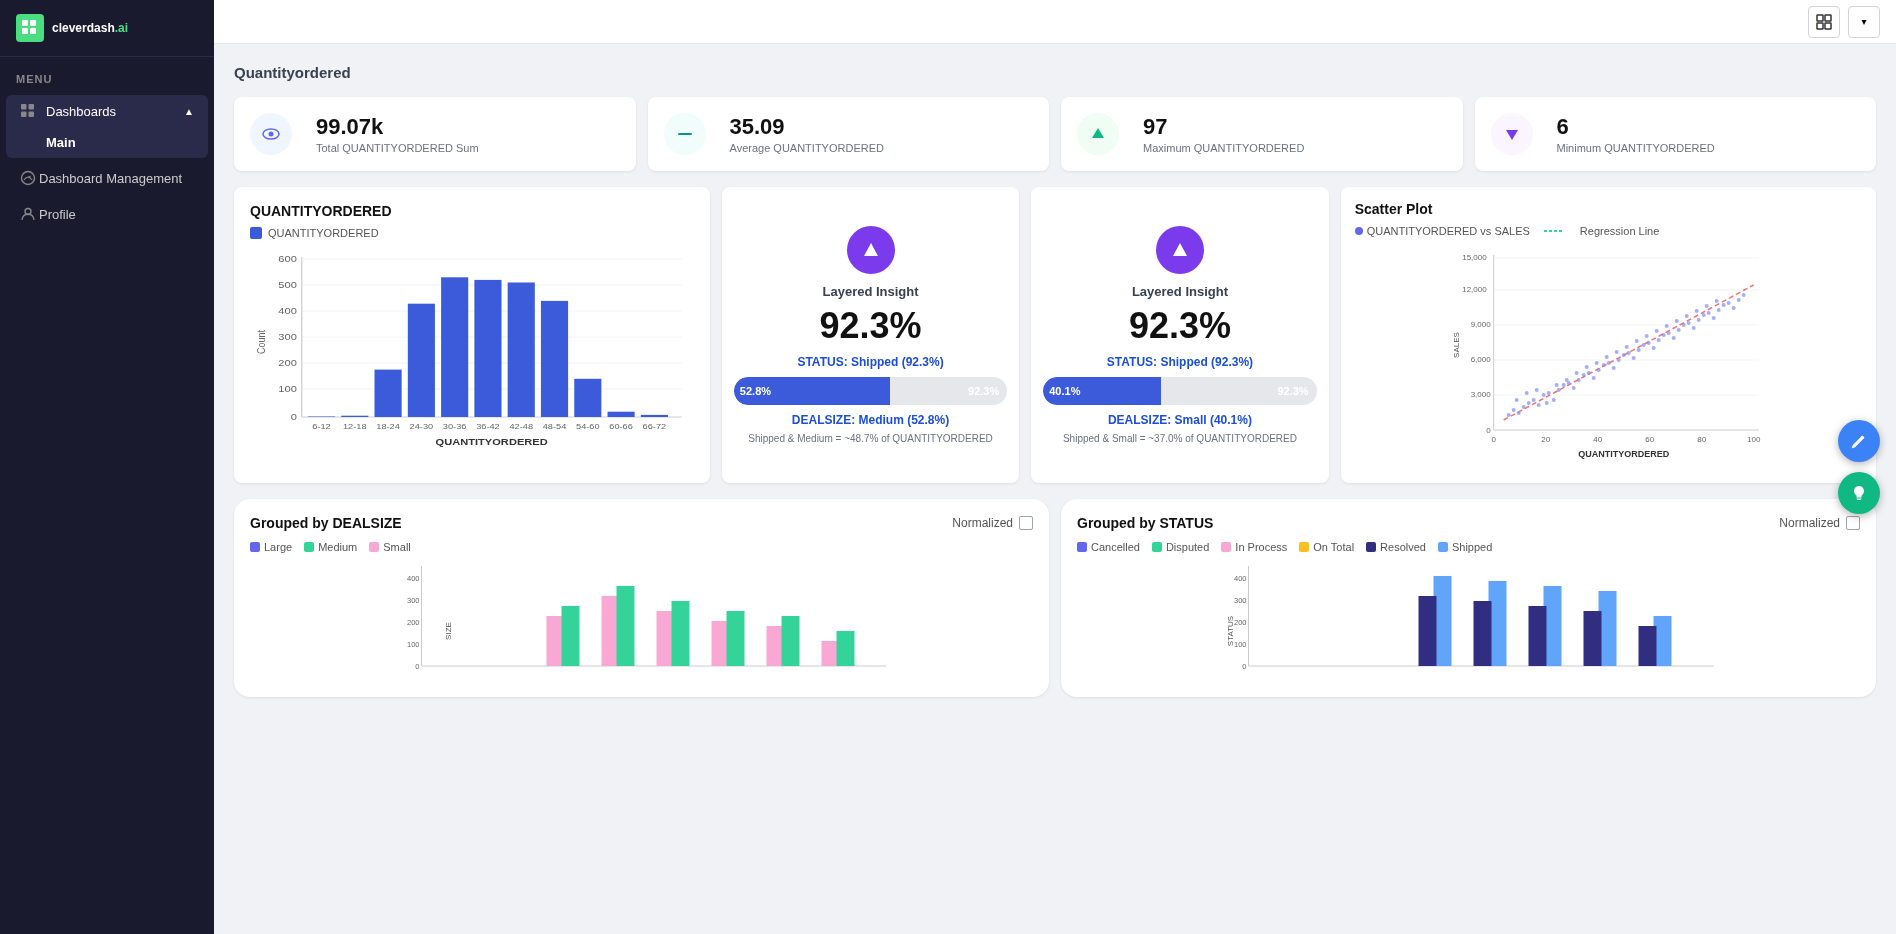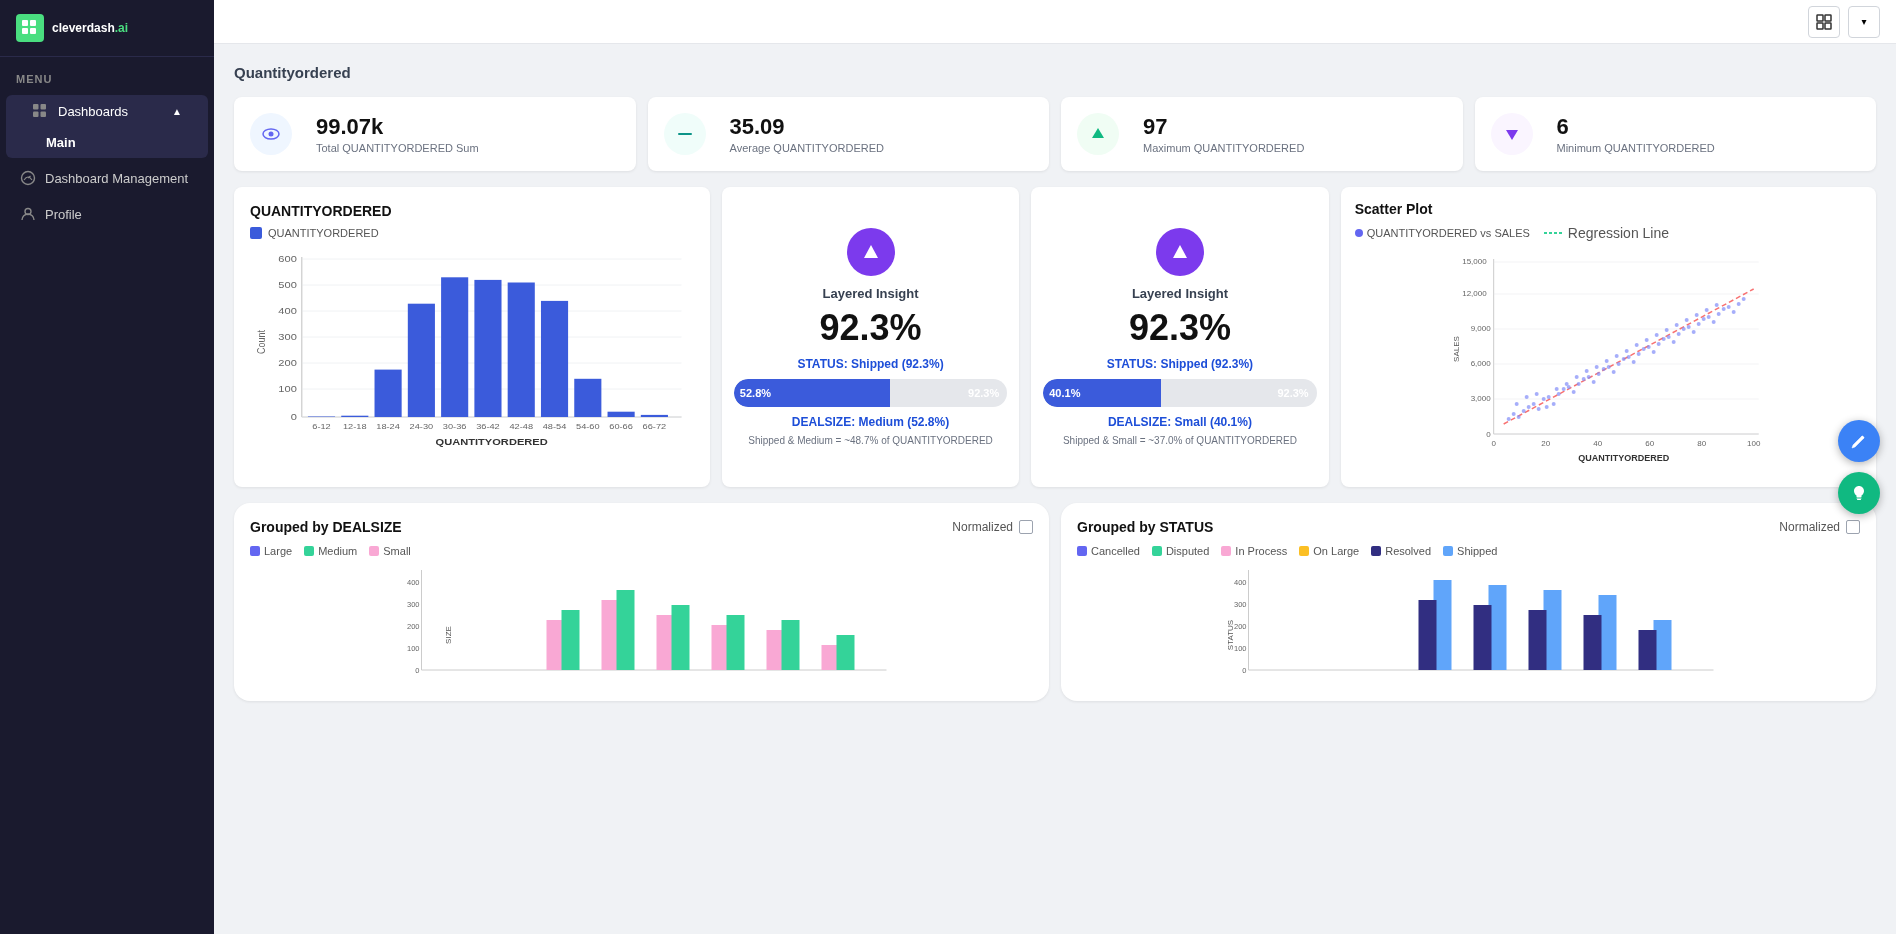--- a/index.html
+++ b/index.html
@@ -5,23 +5,23 @@
     * { box-sizing: border-box; margin: 0; padding: 0; }
     body { font-family: -apple-system, BlinkMacSystemFont, 'Segoe UI', sans-serif; display: flex; height: 100vh; overflow: hidden; background: #f0f2f5; }
 
     
     .sidebar { width: 214px; background: #1a1a2e; color: #fff; display: flex; flex-direction: column; flex-shrink: 0; }
     .sidebar-logo { padding: 14px 16px; display: flex; align-items: center; gap: 8px; border-bottom: 1px solid #2a2a4a; }
     .logo-icon { width: 28px; height: 28px; background: #4ade80; display: flex; align-items: center; justify-content: center; border-radius: 4px; }
     .logo-text { color: #fff; font-weight: 700; font-size: 12px; }
     .logo-text span { color: #4ade80; }
     .menu-label { padding: 16px 16px 8px; font-size: 11px; color: #888; letter-spacing: 1px; font-weight: 600; }
-    .nav-item { padding: 8px 14px; display: flex; align-items: center; gap: 9px; cursor: pointer; border-radius: 6px; margin: 2px 6px; font-size: 13px; color: #ccc; }
+    .nav-item { padding: 8px 14px; display: flex; align-items: center; gap: 3px; cursor: pointer; border-radius: 6px; margin: 2px 6px; font-size: 13px; color: #ccc; }
     .nav-group { background: #2a2a4a; border-radius: 6px; margin: 2px 6px; }
-    .nav-group-header { padding: 8px 26px; display: flex; align-items: center; gap: 10px; cursor: pointer; font-size: 13px; color: #fff; justify-content: space-between; }
+    .nav-group-header { padding: 8px 14px; display: flex; align-items: center; gap: 10px; cursor: pointer; font-size: 13px; color: #fff; justify-content: space-between; }
     .nav-group-header-left { display: flex; align-items: center; gap: 10px; }
     .nav-sub-item { padding: 8px 14px 8px 40px; font-size: 13px; color: #aaa; cursor: pointer; }
     .nav-sub-item.active { color: #fff; font-weight: 600; }
 
     
     .main { flex: 1; overflow-y: auto; display: flex; flex-direction: column; }
 
     
     .topbar { background: #fff; height: 44px; display: flex; align-items: center; justify-content: flex-end; padding: 0 16px; border-bottom: 1px solid #e5e7eb; }
     .topbar-icons { display: flex; gap: 8px; align-items: center; }
@@ -316,21 +316,21 @@
         <div class="insight-sub-text">Shipped &amp; Small = ~37.0% of QUANTITYORDERED</div>
       </div>
 
       <div class="chart-card scatter-card">
         <div class="chart-title">Scatter Plot</div>
         <div class="scatter-legend">
           <span style="display:flex;align-items:center;gap:4px;font-size:11px;color:#555;">
             <span style="width:8px;height:8px;border-radius:50%;background:#6366f1;display:inline-block;"></span>
             <span>QUANTITYORDERED vs SALES</span>
           </span>
-          <span style="display:flex;align-items:center;gap:4px;font-size:14px;color:#555;">
+          <span style="display:flex;align-items:center;gap:16px;font-size:11px;color:#555;">
             <svg width="20" height="8">
                 <line x1="0" y1="4" x2="20" y2="4" stroke="#34d399" stroke-width="2" stroke-dasharray="3,2"></line>
               </svg>
             <span>Regression Line</span>
           </span>
         </div>
         <svg class="scatter-svg" viewBox="0 0 320 220" preserveAspectRatio="xMidYMid meet">
 
           <line x1="45" y1="10" x2="45" y2="185" stroke="#ccc" stroke-width="1"></line>
           <line x1="45" y1="185" x2="310" y2="185" stroke="#ccc" stroke-width="1"></line>
@@ -505,21 +505,21 @@
           <div class="legend-item">
             <div class="legend-dot" style="background:#34d399;"></div>
             <span>Disputed</span>
           </div>
           <div class="legend-item">
             <div class="legend-dot" style="background:#f9a8d4;"></div>
             <span>In Process</span>
           </div>
           <div class="legend-item">
             <div class="legend-dot" style="background:#fbbf24;"></div>
-            <span>On Large</span>
+            <span>On Total</span>
           </div>
           <div class="legend-item">
             <div class="legend-dot" style="background:#312e81;"></div>
             <span>Resolved</span>
           </div>
           <div class="legend-item">
             <div class="legend-dot" style="background:#60a5fa;"></div>
             <span>Shipped</span>
           </div>
         </div>

